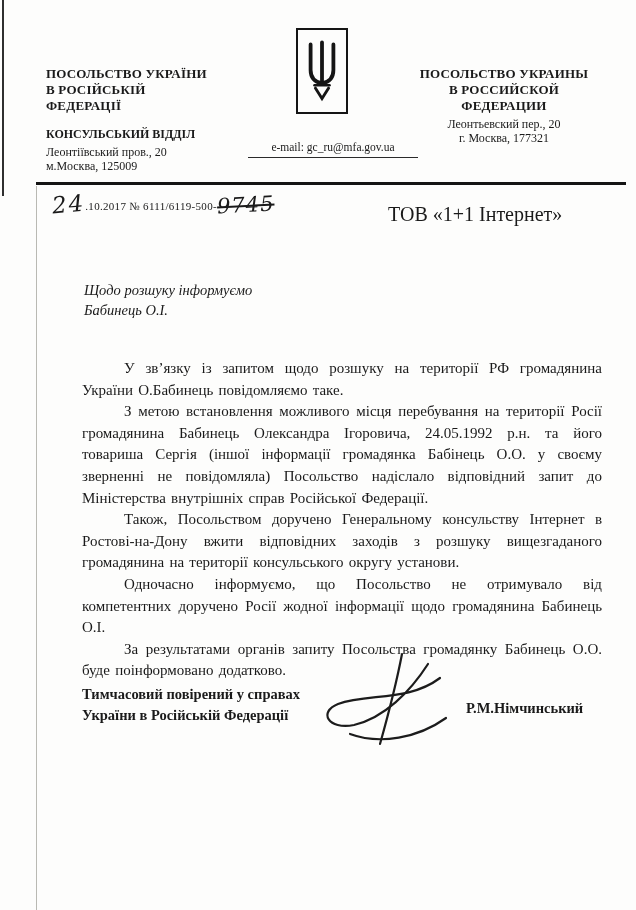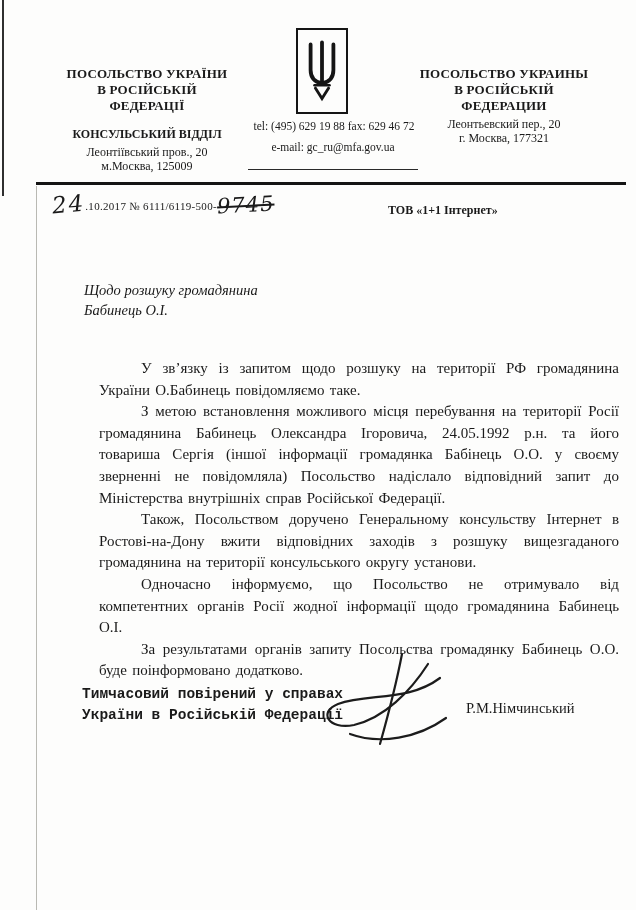--- a/index.html
+++ b/index.html
@@ -11,65 +11,65 @@
     color:#1a1a1a;
     font-family:"Liberation Serif", serif;
     overflow:hidden;
     box-shadow:0 0 4px rgba(0,0,0,.3);
   }
   
   .artifact-top-left { position:absolute; left:2px; top:0; width:2px; height:196px; background:#2f2f2f; }
   .artifact-left     { position:absolute; left:36px; top:186px; width:1px; height:724px; background:#b9b9b3; }
 
   
-  .hdr-left  { position:absolute; left:46px;  top:66px; width:202px; text-align:center; }
+  .hdr-left  { position:absolute; left:46px;  top:66px; width:202px; text-align:left; }
   .hdr-right { position:absolute; left:398px; top:66px; width:212px; text-align:center; }
   .org  { font-weight:bold; font-size:13px; line-height:16px; white-space:pre-line; letter-spacing:.2px; }
   .dept { font-weight:bold; font-size:12px; margin-top:13px; }
   .addr { font-size:12px; line-height:14px; margin-top:3px; white-space:pre-line; }
 
   .emblem {
     position:absolute; left:296px; top:28px; width:52px; height:86px;
     border:2px solid #151515; box-sizing:border-box;
     display:flex; align-items:center; justify-content:center;
   }
   .emblem svg { display:block; }
 
   .tel   { position:absolute; left:236px; top:120px; width:196px; font-size:11.5px; text-align:center; }
   .email { position:absolute; left:248px; top:141px; width:170px; font-size:11.5px; text-align:center;
-           border-bottom:1px solid #2a2a2a; padding-bottom:16px; }
+           border-bottom:1px solid #2a2a2a; padding-bottom:4px; }
 
   .rule { position:absolute; left:36px; top:182px; width:590px; height:3px; background:#141414; }
 
   
   .refline { position:absolute; left:52px; top:194px; white-space:nowrap; }
   .hw-day {
     display:inline-block; font-style:italic; font-size:23px; line-height:20px;
     transform:rotate(-5deg); letter-spacing:2px; font-family:"DejaVu Serif", serif;
   }
   .typed { font-size:11px; letter-spacing:.3px; vertical-align:2px; }
   .hw-num {
     display:inline-block; font-style:italic; font-size:21px; line-height:20px;
     transform:rotate(-3deg); text-decoration:line-through; letter-spacing:1px;
     font-family:"DejaVu Serif", serif; vertical-align:0;
   }
-  .addressee { position:absolute; left:388px; top:203px; font-weight:bold; font-size:12px; }
+  .addressee { position:absolute; left:388px; top:203px; font-weight:normal; font-size:20px; }
 
   .subject { position:absolute; left:84px; top:281px; font-style:italic; font-size:14.5px;
              line-height:19.5px; white-space:pre-line; }
 
   
   .body { position:absolute; left:82px; top:358px; width:520px;
-          font-size:15px; line-height:21.6px; text-align:justify;margin-left:17px; }
+          font-size:15px; line-height:21.6px; text-align:justify; }
   .body p { margin:0; text-indent:42px; word-spacing:1.5px; }
 
   
   .sig-title { position:absolute; left:82px;  top:684px; font-weight:bold; font-size:14.5px;
-               line-height:21px; white-space:pre-line;font-family:Liberation Mono, monospace; }
-  .sig-name  { position:absolute; left:466px; top:700px; font-weight:normal; font-size:14.5px; }
+               line-height:21px; white-space:pre-line; }
+  .sig-name  { position:absolute; left:466px; top:700px; font-weight:bold; font-size:14.5px; }
   .signature { position:absolute; left:306px; top:648px; width:160px; height:104px; }
   .signature svg { display:block; width:100%; height:100%; }
 </style>
 </head>
 <body>
 
 <div class="page">
 
   <div class="artifact-top-left"></div>
   <div class="artifact-left"></div>
@@ -86,46 +86,45 @@
   <div class="emblem">
     <svg width="38" height="70" viewBox="0 0 40 70" fill="none" stroke="#151515" stroke-width="4" stroke-linecap="round">
       <path d="M20 5 L20 48"></path>
       <path d="M8 7 L8 34 Q8 46 20 48"></path>
       <path d="M32 7 L32 34 Q32 46 20 48"></path>
       <path d="M13 53 L20 64 L27 53" stroke-width="3"></path>
       <path d="M12 50 L28 50" stroke-width="2.5"></path>
     </svg>
   </div>
 
-  <div class="tel">tel: (495) 629 19 88  fax: 629 46 72</div>
   <div class="email">e-mail:  gc_ru@mfa.gov.ua</div>
 
   <div class="hdr-right">
     <div class="org">ПОСОЛЬСТВО УКРАИНЫ
-В РОСІЙСЬКІЙ
+В РОССИЙСКОЙ
 ФЕДЕРАЦИИ</div>
     <div class="addr">Леонтьевский пер., 20
 г. Москва, 177321</div>
   </div>
 
   <div class="rule"></div>
 
   <div class="refline">
     <span class="hw-day">24</span><span class="typed">.10.2017 № 6111/6119-500-</span><span class="hw-num">9745</span>
   </div>
   <div class="addressee">ТОВ «1+1 Інтернет»</div>
 
-  <div class="subject">Щодо розшуку громадянина
+  <div class="subject">Щодо розшуку інформуємо
 Бабинець О.І.</div>
 
   <div class="body">
     <p>У зв’язку із запитом щодо розшуку на території РФ громадянина України О.Бабинець повідомляємо таке.</p>
     <p>З метою встановлення можливого місця перебування на території Росії громадянина Бабинець Олександра Ігоровича, 24.05.1992 р.н. та його товариша Сергія (іншої інформації громадянка Бабінець О.О. у своєму зверненні не повідомляла) Посольство надіслало відповідний запит до Міністерства внутрішніх справ Російської Федерації.</p>
     <p>Також, Посольством доручено Генеральному консульству Інтернет в Ростові-на-Дону вжити відповідних заходів з розшуку вищезгаданого громадянина на території консульського округу установи.</p>
-    <p>Одночасно інформуємо, що Посольство не отримувало від компетентних органів Росії жодної інформації щодо громадянина Бабинець О.І.</p>
+    <p>Одночасно інформуємо, що Посольство не отримувало від компетентних доручено Росії жодної інформації щодо громадянина Бабинець О.І.</p>
     <p>За результатами органів запиту Посольства громадянку Бабинець О.О. буде поінформовано додатково.</p>
   </div>
 
   <div class="sig-title">Тимчасовий повірений у справах
 України в Російській Федерації</div>
 
   <div class="signature">
     <svg viewBox="0 0 160 104" fill="none" stroke="#1c1c1c" stroke-width="2.2" stroke-linecap="round">
       <path d="M122 16 C104 44 78 70 48 77 C22 82 12 64 32 56 C62 45 102 54 134 30"></path>
       <path d="M96 6 C91 32 83 64 74 96"></path>

